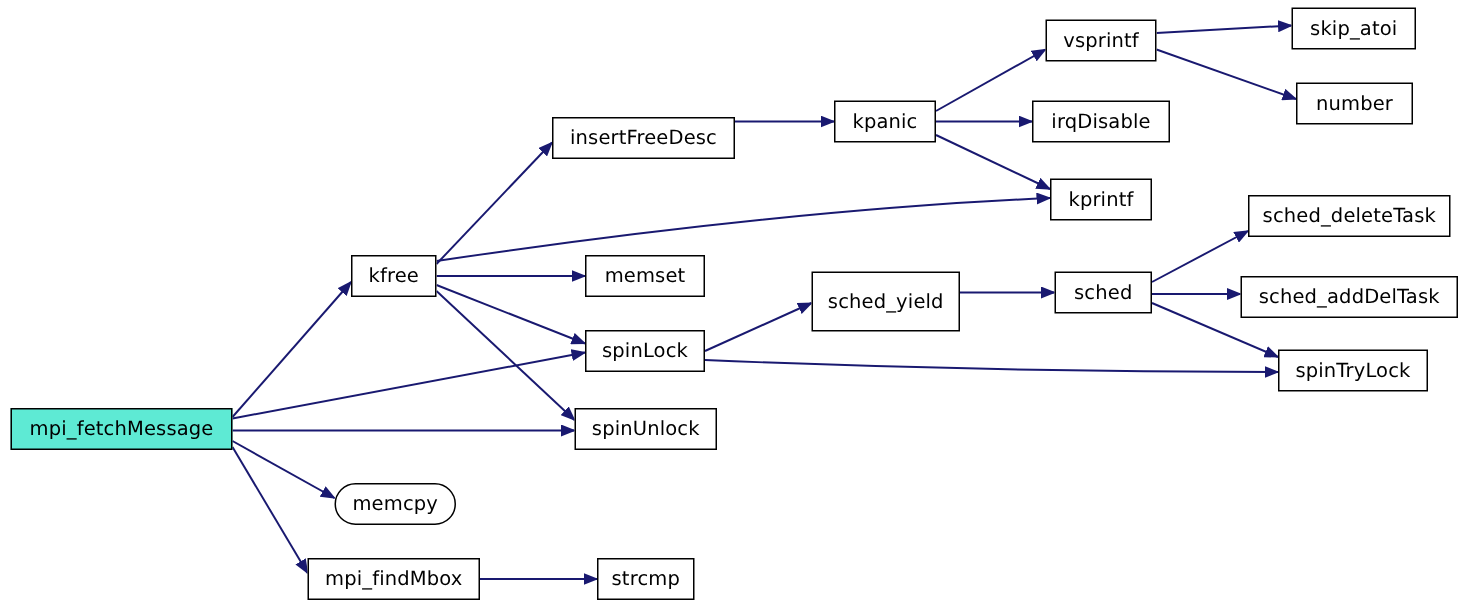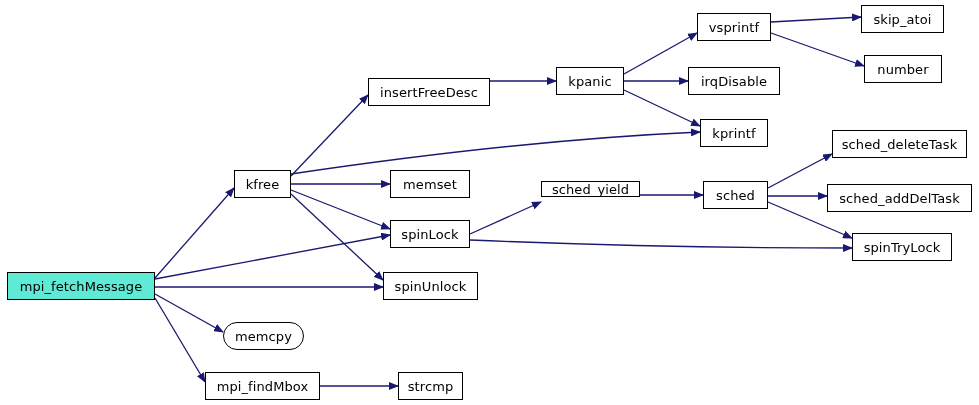--- a/index.html
+++ b/index.html
@@ -116,21 +116,21 @@
       </div>
       <div class="gnode" style="left: 390px; top: 170px; width: 80px; height: 28px;">
         <span class="gnode-label">memset</span>
       </div>
       <div class="gnode" style="left: 390px; top: 220px; width: 80px; height: 28px;">
         <span class="gnode-label">spinLock</span>
       </div>
       <div class="gnode" style="left: 383px; top: 272px; width: 95px; height: 28px;">
         <span class="gnode-label">spinUnlock</span>
       </div>
-      <div class="gnode" style="left: 541px; top: 181px; width: 99px; height: 16px;">
+      <div class="gnode" style="left: 541px; top: 181px; width: 99px; height: 40px;">
         <span class="gnode-label">sched_yield</span>
       </div>
       <div class="gnode" style="left: 703px; top: 181px; width: 65px; height: 28px;">
         <span class="gnode-label">sched</span>
       </div>
       <div class="gnode" style="left: 832px; top: 130px; width: 135px; height: 28px;">
         <span class="gnode-label">sched_deleteTask</span>
       </div>
       <div class="gnode" style="left: 827px; top: 184px; width: 145px; height: 28px;">
         <span class="gnode-label">sched_addDelTask</span>

